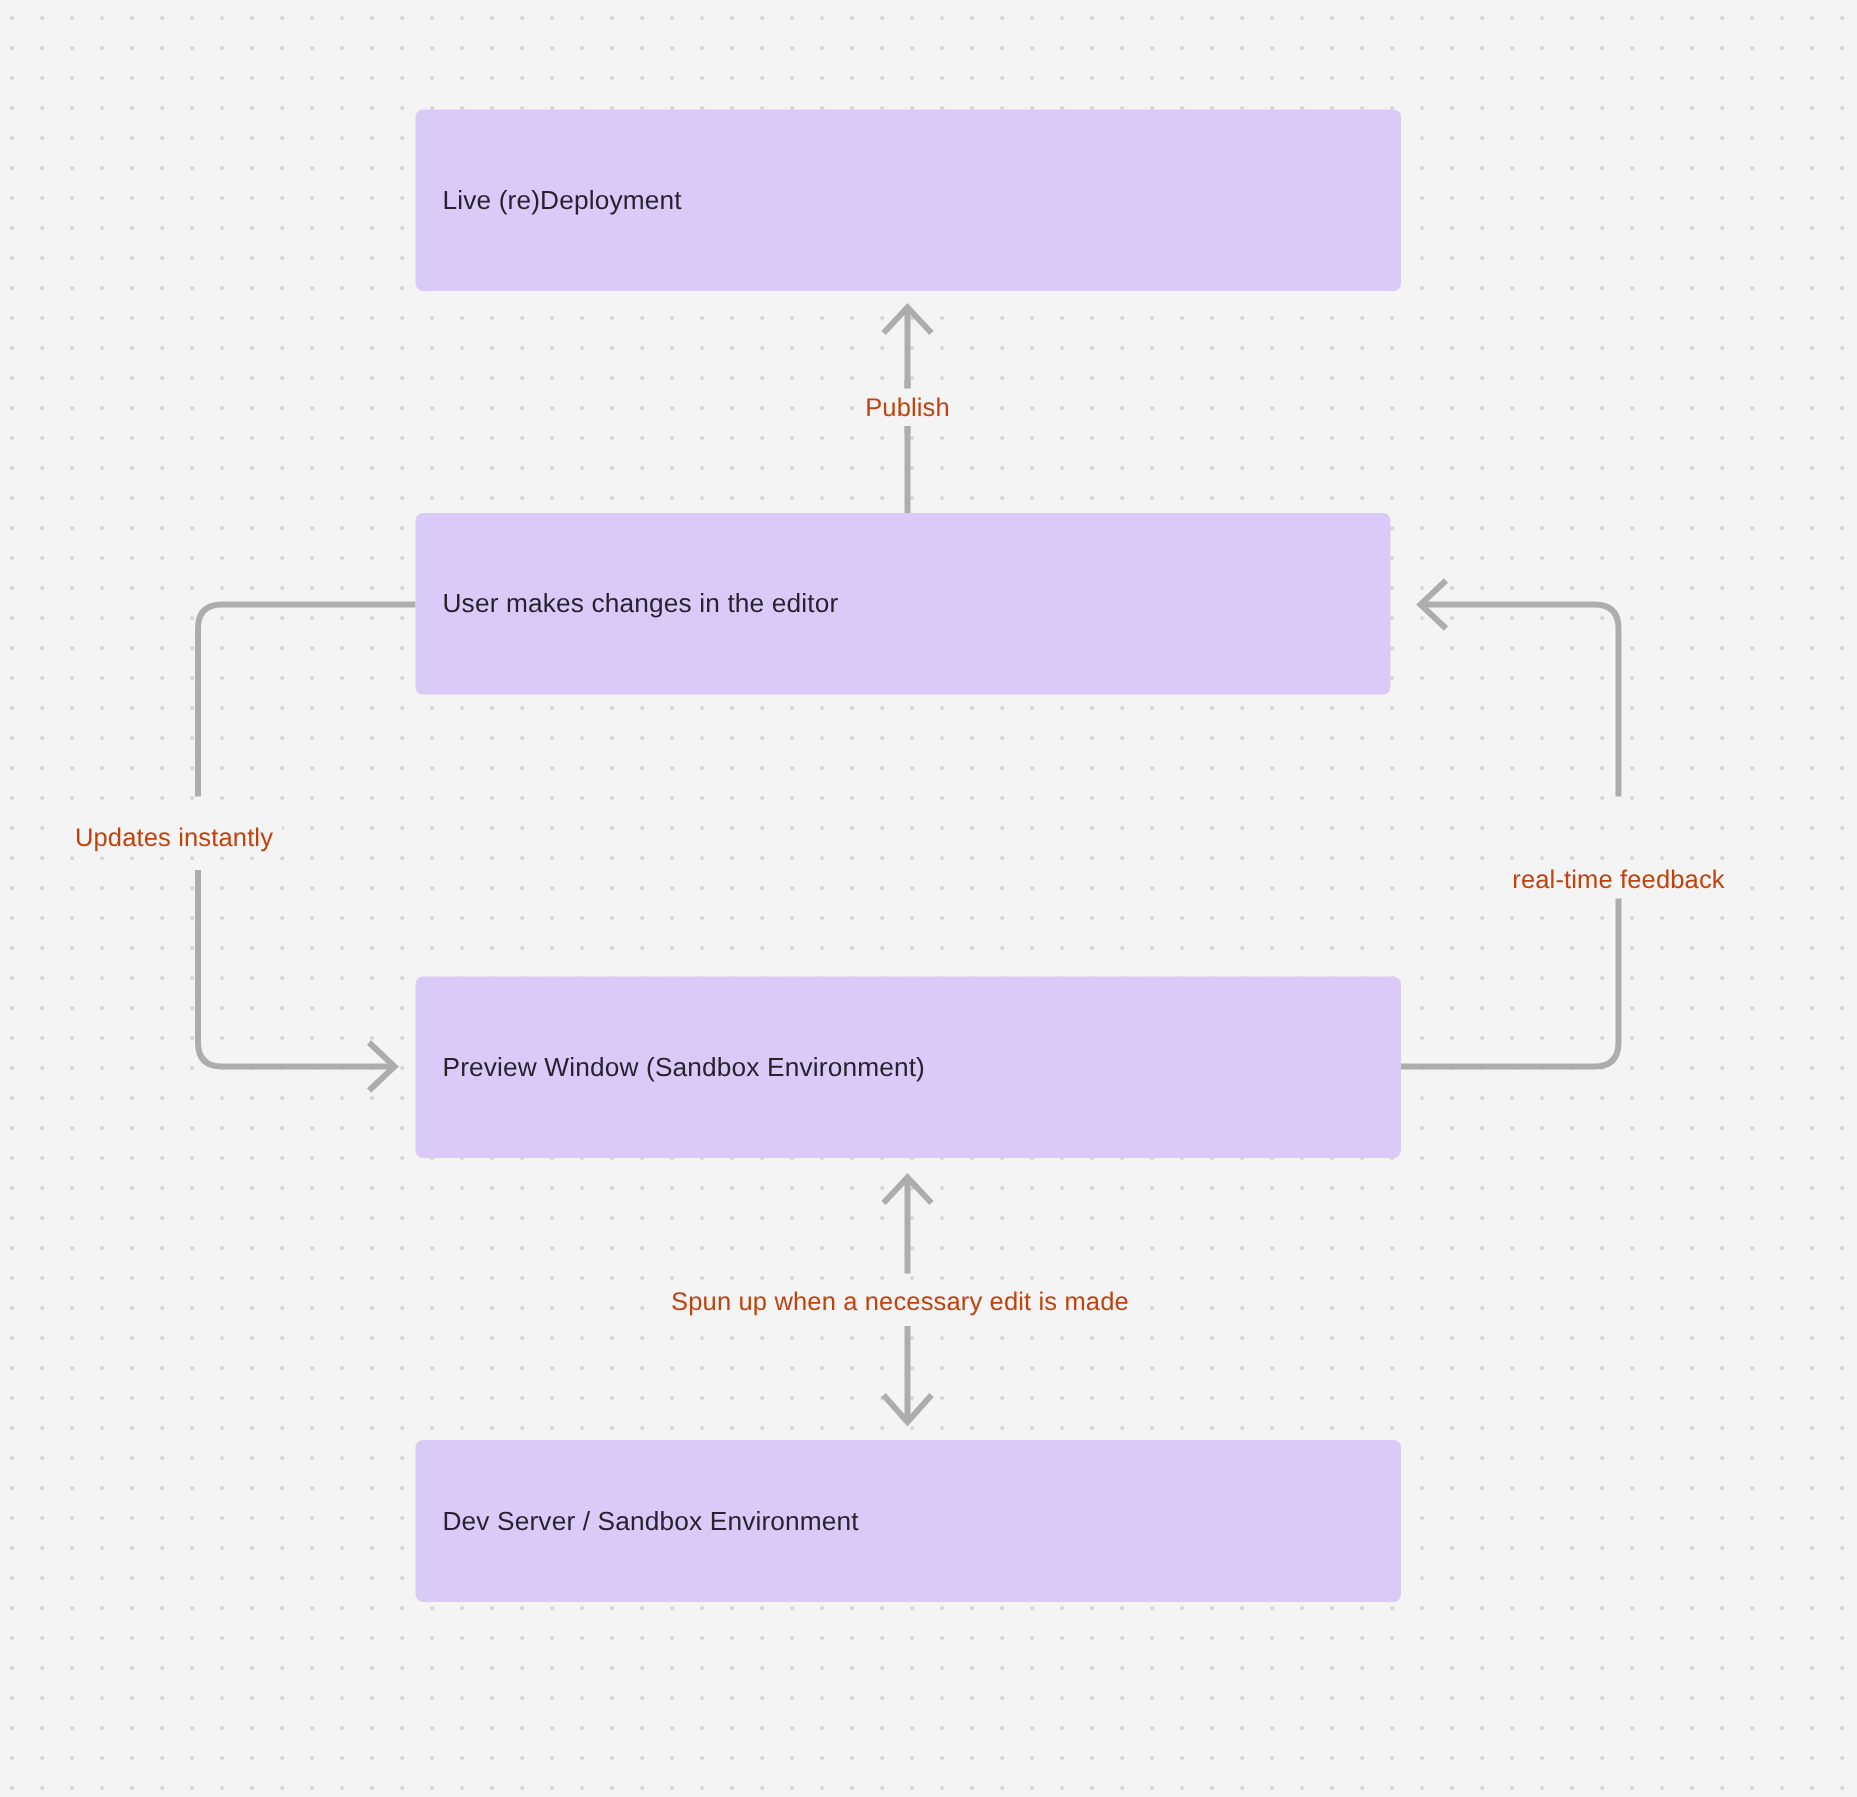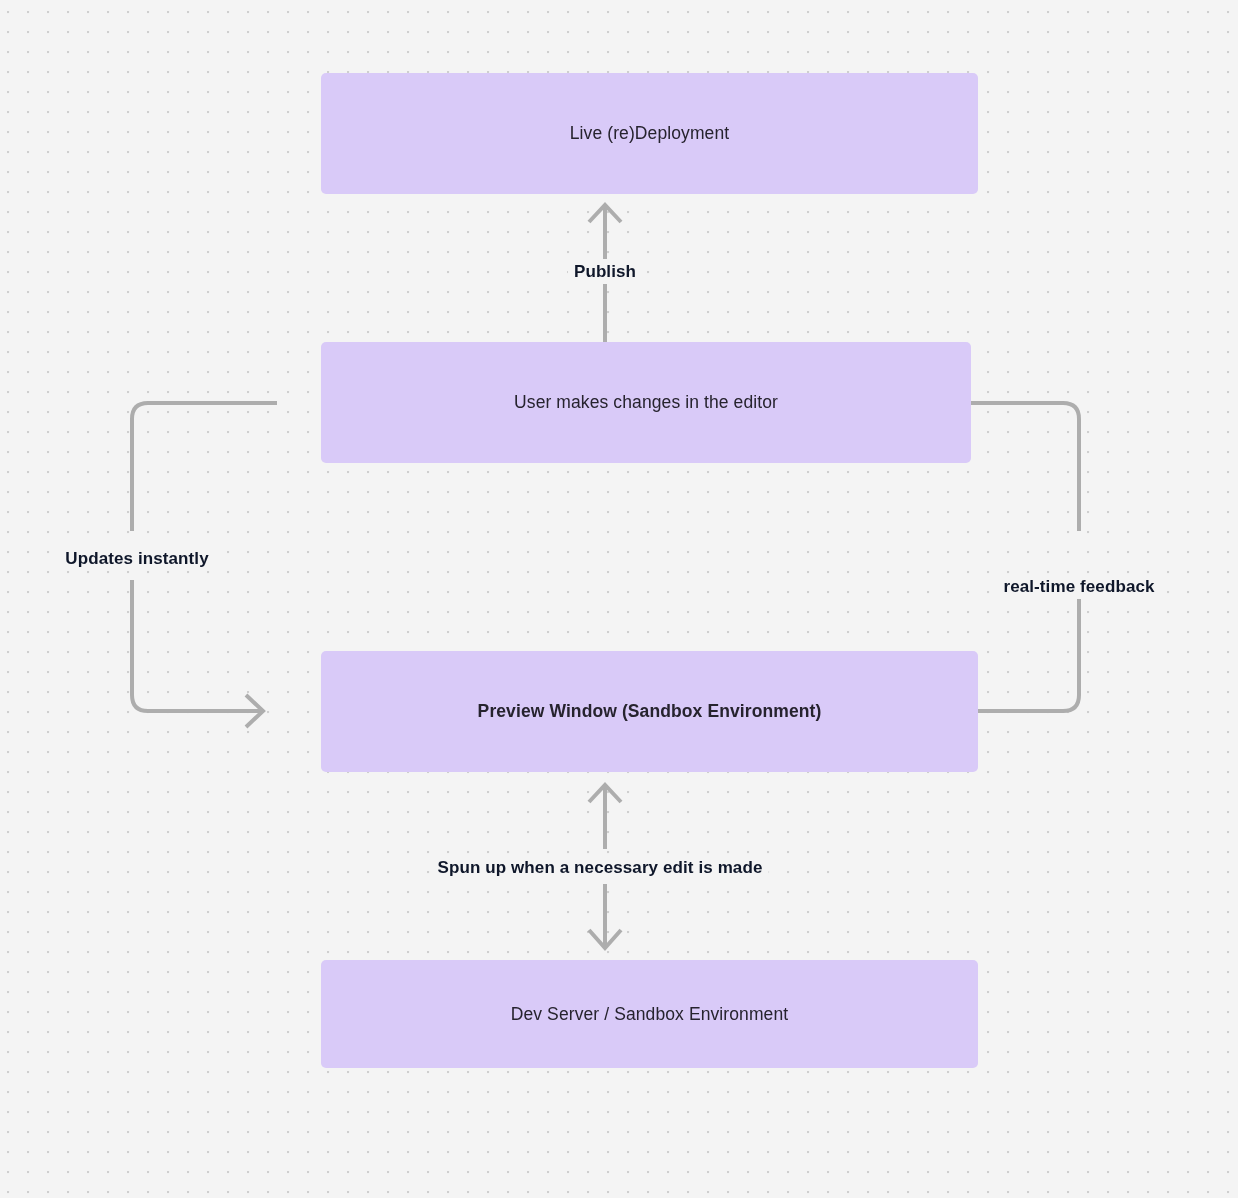--- a/index.html
+++ b/index.html
@@ -50,43 +50,41 @@
   }
 
   
   .node {
     position: absolute;
     box-sizing: border-box;
     background: #d9caf8;
     border-radius: 5px;
     display: flex;
     align-items: center;
-    justify-content: center;
+    justify-content: flex-start;
     text-align: center;
-    margin-left: 44px;
   }
   .node-label {
     font-size: 17.5px;
     line-height: 1.3;
     color: #26232e;
     letter-spacing: 0.1px;
     padding: 0 18px;
   }
 
   
   .edge-label {
     position: absolute;
     font-size: 17px;
-    color: #0f172a;
+    color: #c2410c;
     letter-spacing: 0.1px;
     white-space: nowrap;
     background: #f4f4f4;
     padding: 2px 6px;
     line-height: 1.25;
-    font-weight: bold;
   }
 </style>
 </head>
 <body>
 
 <div id="canvas">
 
   <svg id="edges" viewBox="0 0 1238 1198" width="1238" height="1198" aria-hidden="true">
 
     <path class="edge-path" d="M 605 342 L 605 254"></path>
@@ -112,29 +110,29 @@
   </svg>
 
   <div class="node" style="left:277px; top:73px; width:657px; height:121px;">
     <span class="node-label">Live (re)Deployment</span>
   </div>
 
   <div class="node" style="left:277px; top:342px; width:650px; height:121px;">
     <span class="node-label">User makes changes in the editor</span>
   </div>
 
-  <div class="node" style="left:277px; top:651px; width:657px; height:121px;font-weight:bold;">
+  <div class="node" style="left:277px; top:651px; width:657px; height:121px;">
     <span class="node-label">Preview Window (Sandbox Environment)</span>
   </div>
 
   <div class="node" style="left:277px; top:960px; width:657px; height:108px;">
     <span class="node-label">Dev Server / Sandbox Environment</span>
   </div>
 
   <div class="edge-label" style="left:605px; top:259px; transform:translateX(-50%);">Publish</div>
 
-  <div class="edge-label" style="left:137px; top:546px; transform:translateX(-50%);">Updates instantly</div>
+  <div class="edge-label" style="left:116px; top:546px; transform:translateX(-50%);">Updates instantly</div>
 
   <div class="edge-label" style="left:1079px; top:546px; transform:translateX(-50%);margin-top:28px;">real-time feedback</div>
 
   <div class="edge-label" style="left:600px; top:855px; transform:translateX(-50%);">Spun up when a necessary edit is made</div>
 
 </div>
 
 </body></html>

